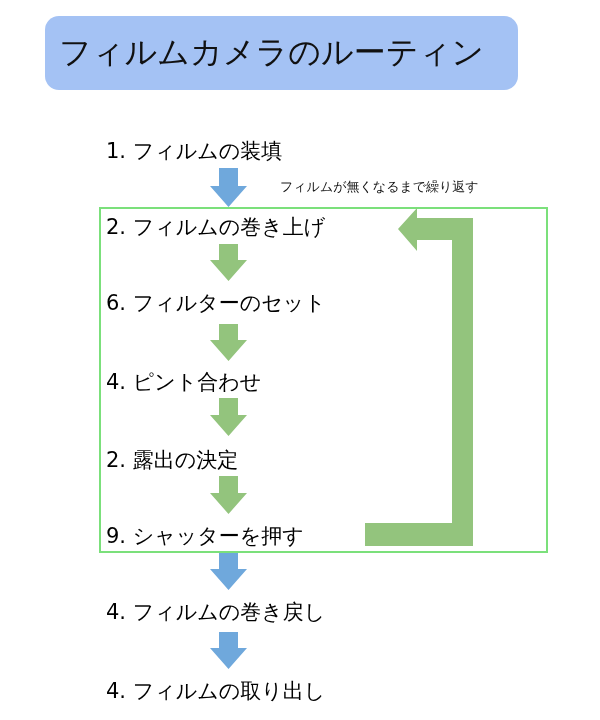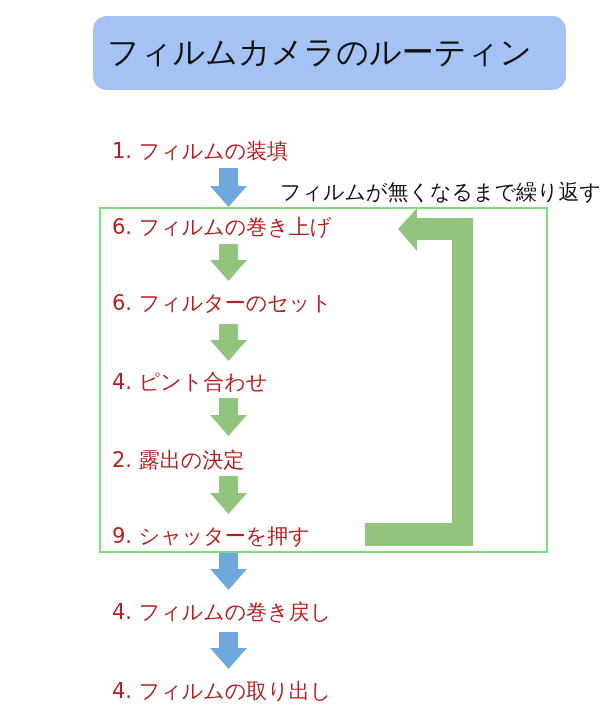--- a/index.html
+++ b/index.html
@@ -3,32 +3,32 @@
 <meta charset="utf-8">
 <style>
   html, body { margin: 0; padding: 0; }
   body {
     width: 600px; height: 720px; background: #ffffff; position: relative; overflow: hidden;
     font-family: "DejaVu Sans", "Liberation Sans", sans-serif; color: #111;
   }
   .title-box {
     position: absolute; left: 45px; top: 16px; width: 473px; height: 74px;
     background: #a4c2f4; border-radius: 14px;
-    display: flex; align-items: center; padding-left: 14px; box-sizing: border-box; margin-left: 48px;
+    display: flex; align-items: center; padding-left: 14px; box-sizing: border-box;
   }
   .title-text { font-size: 32px; letter-spacing: 0px; color: #111; white-space: nowrap; }
   .loop-box {
     position: absolute; left: 99px; top: 207px; width: 449px; height: 346px;
     border: 2px solid #7be07b; box-sizing: border-box;
   }
   .step {
-    position: absolute; left: 112px; font-size: 21px; white-space: nowrap; color: #b91c1c;
+    position: absolute; left: 106px; font-size: 21px; white-space: nowrap; color: #000000;
   }
   .loop-label {
-    position: absolute; left: 280px; top: 178px; font-size: 21px; white-space: nowrap; color: #111;
+    position: absolute; left: 280px; top: 178px; font-size: 13px; white-space: nowrap; color: #111;
   }
   svg.arrows { position: absolute; left: 0; top: 0; width: 600px; height: 720px; }
 </style>
 </head>
 <body>
 
 <div class="title-box">
   <span class="title-text">フィルムカメラのルーティン</span>
 </div>
 
@@ -61,19 +61,19 @@
   </g>
 
   <g>
     <polygon fill="#93c47d" points="365,523 452,523 452,240 417,240 417,251 398,229 417,208 417,218 473,218 473,546 365,546"></polygon>
   </g>
 </svg>
 
 <div class="loop-label">フィルムが無くなるまで繰り返す</div>
 
 <div class="step" style="top:137px">1. フィルムの装填</div>
-<div class="step" style="top:213px">6. フィルムの巻き上げ</div>
+<div class="step" style="top:213px">2. フィルムの巻き上げ</div>
 <div class="step" style="top:289px">6. フィルターのセット</div>
 <div class="step" style="top:368px">4. ピント合わせ</div>
 <div class="step" style="top:446px">2. 露出の決定</div>
 <div class="step" style="top:522px">9. シャッターを押す</div>
 <div class="step" style="top:598px">4. フィルムの巻き戻し</div>
 <div class="step" style="top:677px">4. フィルムの取り出し</div>
 
 </body></html>

